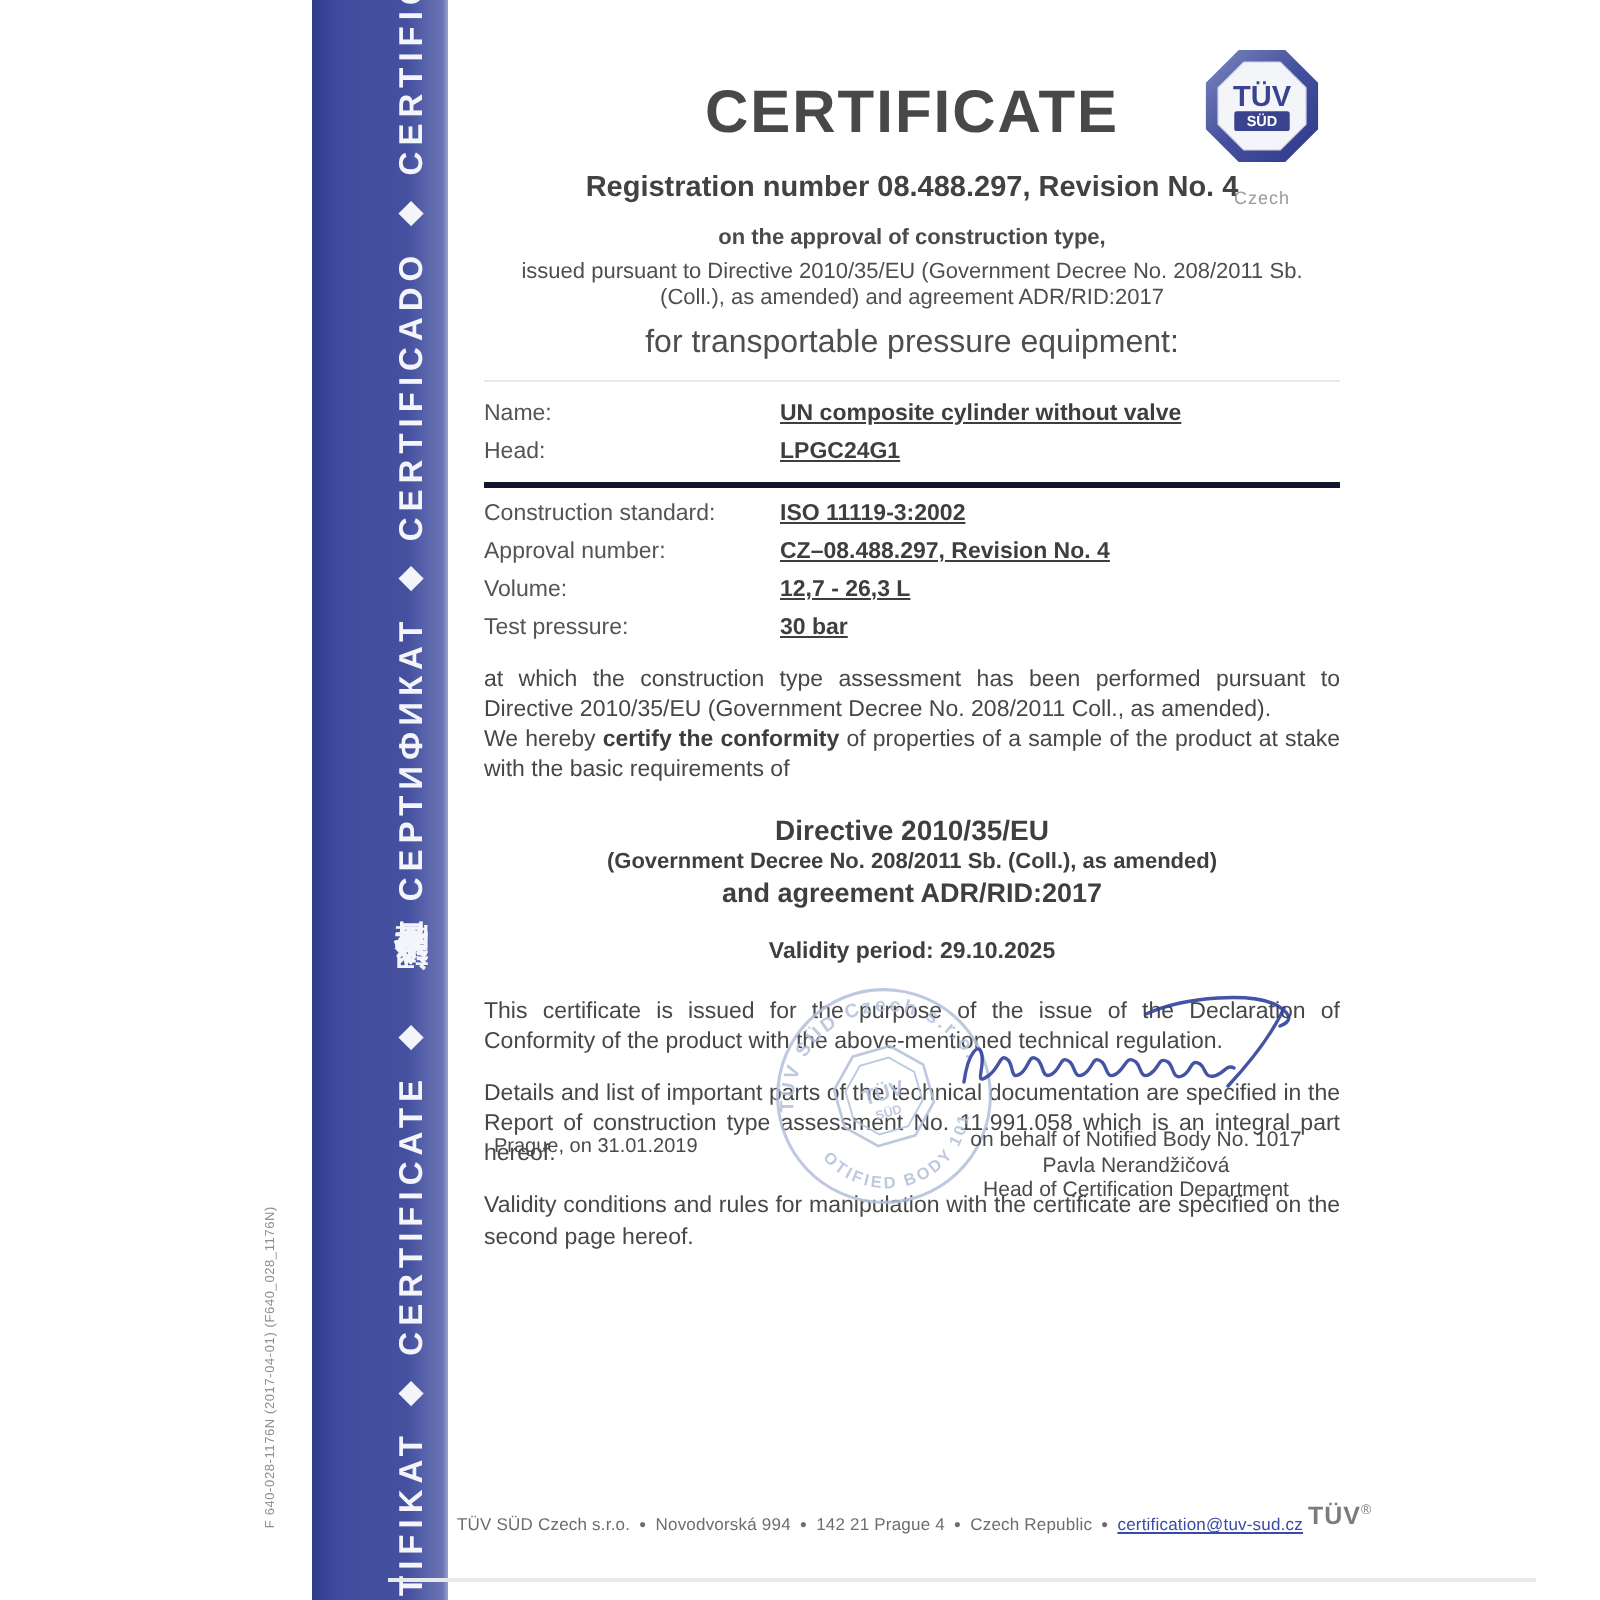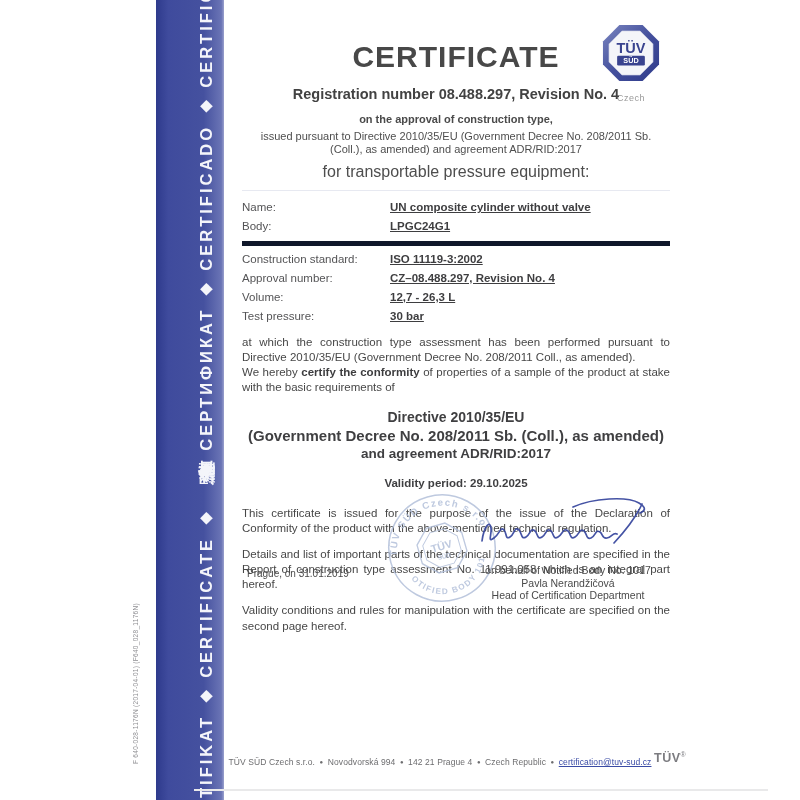--- a/index.html
+++ b/index.html
@@ -23,27 +23,27 @@
   #title { font-size:30px; font-weight:bold; color:#484848; letter-spacing:1px; line-height:1.1; }
   #registration { margin-top:13px; font-size:14.5px; font-weight:bold; color:#424242; }
   #on-approval { margin-top:11px; font-size:11px; font-weight:bold; color:#4a4a4a; }
   #issued { margin-top:5px; font-size:11px; line-height:1.22; color:#4e4e4e; }
   #for-line { margin-top:6px; font-size:16px; color:#4e4e4e; }
 
   #detail-table { margin-top:9px; border-top:1px solid #e7e9f1; padding-top:7px; font-size:11.5px; }
   .drow { display:flex; line-height:19px; }
   .drow .dlabel { width:148px; color:#545456; }
   .drow .dvalue { font-weight:bold; color:#3e3e40;text-decoration:underline; }
-  .drow.group-gap { margin-top:5px; border-top:5px solid #0f172a; padding-top:4px; }
+  .drow.group-gap { margin-top:5px; border-top:3px solid #0f172a; padding-top:4px; }
 
   .para { margin-top:9px; font-size:11.5px; line-height:1.32; text-align:justify; color:#474747; }
   .para b { color:#3d3d3f; }
   #directive-block { margin-top:13px; }
   #directive-title { font-size:14px; font-weight:bold; color:#3f3f41; }
-  #directive-sub { margin-top:2px; font-size:15px; font-weight:bold; color:#3f3f41; }
+  #directive-sub { margin-top:2px; font-size:11px; font-weight:bold; color:#3f3f41; }
   #directive-agreement { margin-top:2px; font-size:13.5px; font-weight:bold; color:#3f3f41; }
   #validity { margin-top:16px; font-size:11.5px; font-weight:bold; color:#3f3f41; }
   #para2 { margin-top:17px; }
   #para3 { margin-top:11px; }
   #para4 { margin-top:11px; }
 
   
   #logo-wrap { position:absolute; left:596px; top:20px; width:70px; text-align:center; }
   #logo-caption { margin-top:3px; font-size:9px; color:#9a9a9a; letter-spacing:.5px; }
 
@@ -99,21 +99,21 @@
       <div>(Coll.), as amended) and agreement ADR/RID:2017</div>
     </div>
     <div id="for-line" class="center">for transportable pressure equipment:</div>
 
     <div id="detail-table">
       <div class="drow">
         <span class="dlabel">Name:</span>
         <span class="dvalue">UN composite cylinder without valve</span>
       </div>
       <div class="drow">
-        <span class="dlabel">Body:</span>
+        <span class="dlabel">Head:</span>
         <span class="dvalue">LPGC24G1</span>
       </div>
       <div class="drow group-gap">
         <span class="dlabel">Construction standard:</span>
         <span class="dvalue">ISO 11119-3:2002</span>
       </div>
       <div class="drow">
         <span class="dlabel">Approval number:</span>
         <span class="dvalue">CZ–08.488.297, Revision No. 4</span>
       </div>

